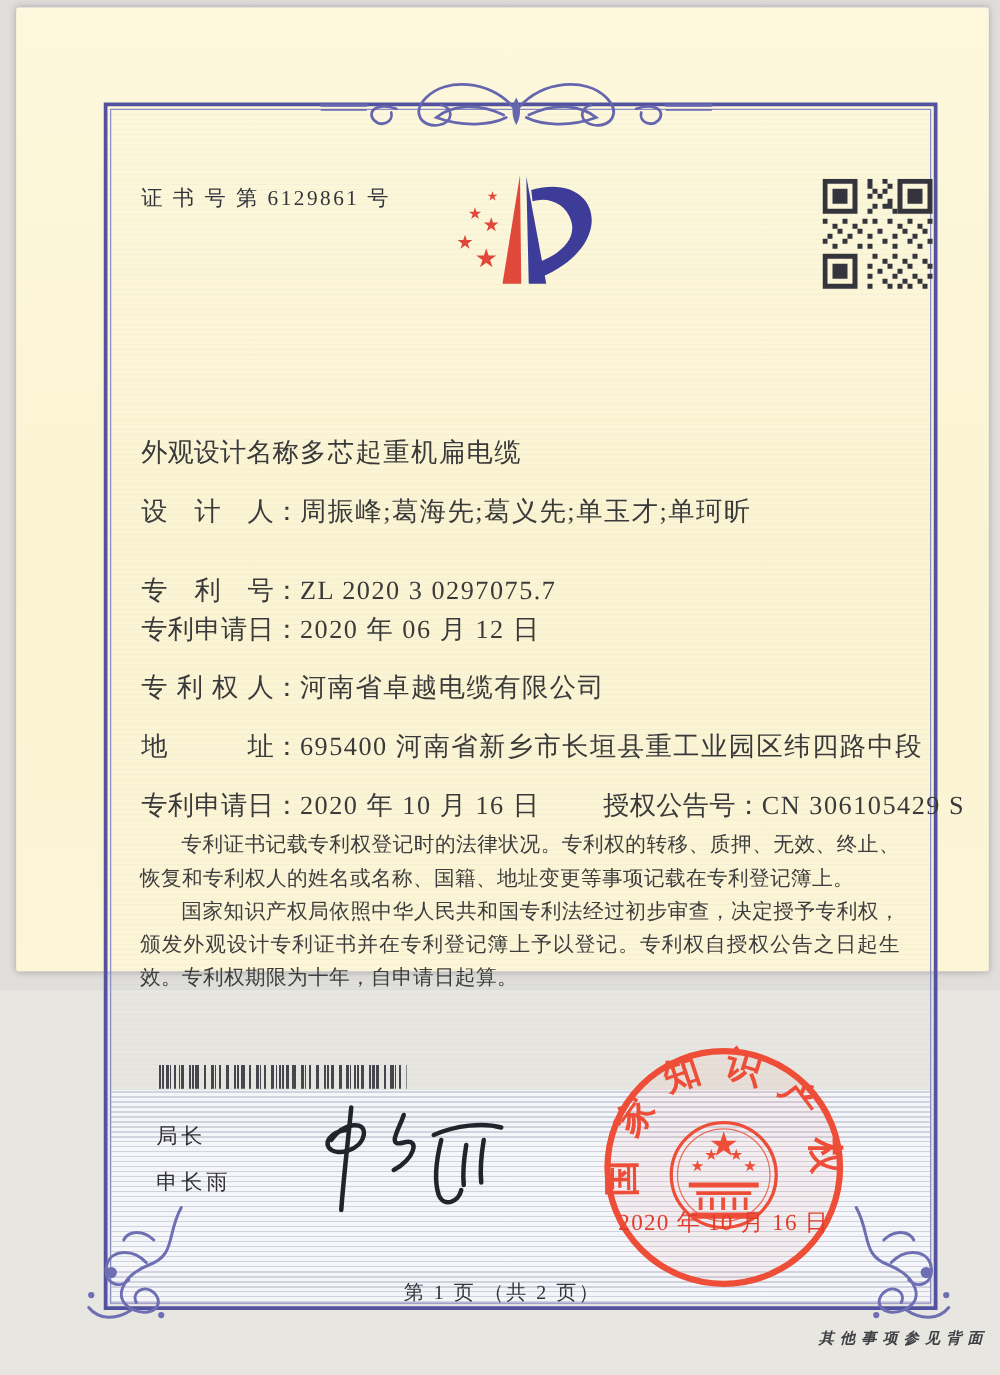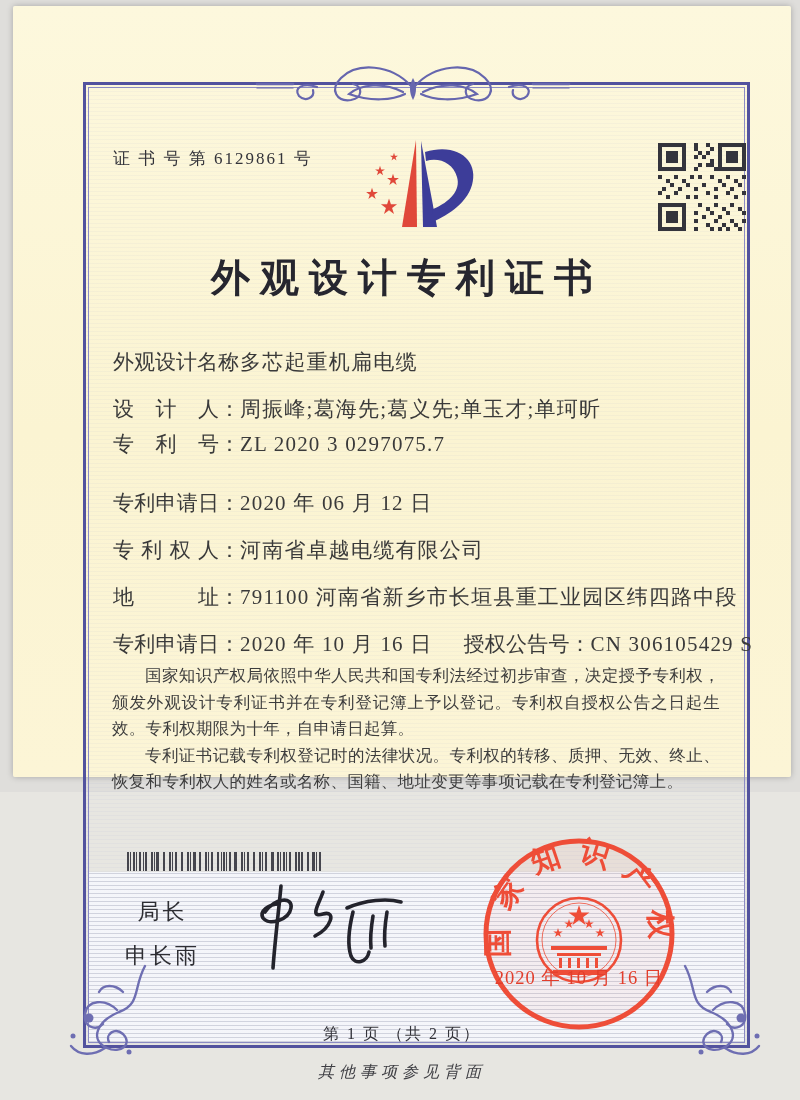--- a/index.html
+++ b/index.html
@@ -17,39 +17,39 @@
            border:3px solid #52529e; }
   .frame-inner { position:absolute; inset:2px; border:1px solid #8b8bc4; }
   .cert-no { position:absolute; left:100px; top:141px; font-size:17px; letter-spacing:2px; color:#33333a; }
   .logo { position:absolute; left:332px; top:124px; }
   .qr { position:absolute; left:645px; top:137px; }
   .title { position:absolute; left:0; top:245px; width:100%; text-align:center;
            font-size:39px; font-weight:600; letter-spacing:10px; color:#26262f; text-indent:10px; }
   .frow { position:absolute; left:100px; width:610px; font-size:21px; color:#3a3a3a; white-space:nowrap; }
   .flabel { display:inline-block; width:106px; text-align:justify; text-align-last:justify; vertical-align:baseline; }
   .fvalue { letter-spacing:1.2px; }
-  .pair2 { margin-left:31px; }
+  .pair2 { margin-left:50px; }
   .paras { position:absolute; left:99px; top:657px; width:608px; font-size:16.5px;
            line-height:26.5px; color:#3d3d3d; letter-spacing:.3px; text-align:justify; }
   .paras p { text-indent:2em; }
   .barcode { position:absolute; left:114px; top:846px; width:198px; height:19px; opacity:.88;
     background:
       repeating-linear-gradient(90deg,#30303a 0 2px,transparent 2px 6px),
       repeating-linear-gradient(90deg,#30303a 0 1px,transparent 1px 9px),
       repeating-linear-gradient(90deg,transparent 0 3px,#30303a 3px 4px,transparent 4px 13px); }
-  .signer { position:absolute; left:112px; top:891px; font-size:22px; letter-spacing:3px; color:#2e2e33;text-align:center; }
+  .signer { position:absolute; left:112px; top:891px; font-size:17px; letter-spacing:3px; color:#2e2e33; }
   .signer div { margin-bottom:14px; }
   .signature { position:absolute; left:222px; top:872px; }
   .seal { position:absolute; left:466px; top:828px; }
   .seal-date { position:absolute; left:466px; top:959px; width:200px; text-align:center;
                font-size:18.5px; color:#e23d2b; letter-spacing:1px; font-weight:500; }
   .page-footer { position:absolute; left:0; top:1018px; width:100%; text-align:center;
                font-size:16px; letter-spacing:2px; color:#33333a; }
-  .back-note { position:absolute; left:0; top:1056px; width:100%; text-align:center;
-               font-size:16px; letter-spacing:5px; color:#3f3f44; font-style:italic; }
+  .back-note { position:absolute; left:0; top:1056px; width:100%; text-align:right;
+               font-size:12px; letter-spacing:5px; color:#3f3f44; font-style:italic;font-weight:bold; }
   .ornament { position:absolute; }
   .orn-top { left:240px; top:48px; }
   .orn-bl { left:46px; top:956px; }
   .orn-br { left:658px; top:956px; transform:scaleX(-1); }
 </style>
 </head>
 <body>
 
 <div class="page">
   <div class="paper">
@@ -123,49 +123,48 @@
         <path fill-rule="evenodd" d="M0,0h28v28h-28z M4,4v20h20v-20z"></path>
           <rect x="8" y="8" width="12" height="12"></rect>
         <path fill-rule="evenodd" d="M60,0h28v28h-28z M64,4v20h20v-20z"></path>
           <rect x="68" y="8" width="12" height="12"></rect>
         <path fill-rule="evenodd" d="M0,60h28v28h-28z M4,64v20h20v-20z"></path>
           <rect x="8" y="68" width="12" height="12"></rect>
         <path d="M36,0h4v4h-4z M48,0h4v4h-4z M36,4h4v4h-4z M56,4h-4v4h4z M40,8h4v4h-4z M48,8h4v4h-4z M36,12h4v4h-4z M44,12h4v4h-4z M52,16h4v4h-4z M40,20h4v4h-4z M48,20h4v4h-4z M56,20h-4v4h4z M36,24h4v4h-4z M60,24h-4v4h4z M0,32h4v4h-4z M16,32h4v4h-4z M32,32h4v4h-4z M40,32h4v4h-4z M52,32h4v4h-4z M68,32h4v4h-4z M84,32h4v4h-4z M8,36h4v4h-4z M24,36h4v4h-4z M60,36h4v4h-4z M76,36h4v4h-4z M12,40h4v4h-4z M28,40h4v4h-4z M44,40h4v4h-4z M64,40h4v4h-4z M80,40h4v4h-4z M4,44h4v4h-4z M20,44h4v4h-4z M36,44h4v4h-4z M56,44h4v4h-4z M72,44h4v4h-4z M0,48h4v4h-4z M16,48h4v4h-4z M48,48h4v4h-4z M68,48h4v4h-4z M84,48h4v4h-4z M8,52h4v4h-4z M28,52h4v4h-4z M36,52h4v4h-4z M56,52h4v4h-4z M76,52h4v4h-4z M40,60h4v4h-4z M56,60h4v4h-4z M72,60h4v4h-4z M48,64h4v4h-4z M64,64h4v4h-4z M80,64h4v4h-4z M36,68h4v4h-4z M52,68h4v4h-4z M68,68h4v4h-4z M84,68h4v4h-4z M44,72h4v4h-4z M60,72h4v4h-4z M36,76h4v4h-4z M56,76h4v4h-4z M72,76h4v4h-4z M84,76h4v4h-4z M48,80h4v4h-4z M64,80h4v4h-4z M76,80h4v4h-4z M36,84h4v4h-4z M52,84h4v4h-4z M60,84h4v4h-4z M68,84h4v4h-4z M80,84h4v4h-4z"></path>
       </g>
     </svg>
 
-    <h1 class="title">外观设计专利证书</h1>
 
     <div>
       <div class="frow" style="top:342px">
         <span class="flabel">外观设计名称</span><span>：</span><span class="fvalue">多芯起重机扁电缆</span>
       </div>
       <div class="frow" style="top:389px">
         <span class="flabel">设计人</span><span>：</span><span class="fvalue">周振峰;葛海先;葛义先;单玉才;单珂昕</span>
       </div>
-      <div class="frow" style="top:424px">
+      <div class="frow" style="top:452px">
         <span class="flabel">专利号</span><span>：</span><span class="fvalue">ZL 2020 3 0297075.7</span>
       </div>
       <div class="frow" style="top:483px">
         <span class="flabel">专利申请日</span><span>：</span><span class="fvalue">2020 年 06 月 12 日</span>
       </div>
       <div class="frow" style="top:530px">
         <span class="flabel">专利权人</span><span>：</span><span class="fvalue">河南省卓越电缆有限公司</span>
       </div>
       <div class="frow" style="top:577px">
-        <span class="flabel">地址</span><span>：</span><span class="fvalue">791100 河南省新乡市长垣县重工业园区纬四路中段</span>
+        <span class="flabel">地址</span><span>：</span><span class="fvalue">695400 河南省新乡市长垣县重工业园区纬四路中段</span>
       </div>
       <div class="frow" style="top:624px">
         <span class="flabel">专利申请日</span><span>：</span><span class="fvalue">2020 年 10 月 16 日</span><span class="pair2"><span class="flabel">授权公告号</span><span>：</span><span class="fvalue">CN 306105429 S</span></span>
       </div>
     </div>
 
     <div class="paras">
+      <p>专利证书记载专利权登记时的法律状况。专利权的转移、质押、无效、终止、恢复和专利权人的姓名或名称、国籍、地址变更等事项记载在专利登记簿上。</p>
       <p>国家知识产权局依照中华人民共和国专利法经过初步审查，决定授予专利权，颁发外观设计专利证书并在专利登记簿上予以登记。专利权自授权公告之日起生效。专利权期限为十年，自申请日起算。</p>
-      <p>专利证书记载专利权登记时的法律状况。专利权的转移、质押、无效、终止、恢复和专利权人的姓名或名称、国籍、地址变更等事项记载在专利登记簿上。</p>
     </div>
 
     <div class="barcode"></div>
 
     <div class="signer">
       <div>局长</div>
       <div>申长雨</div>
     </div>
 
     <svg class="signature" width="185" height="95" viewBox="0 0 185 95">

